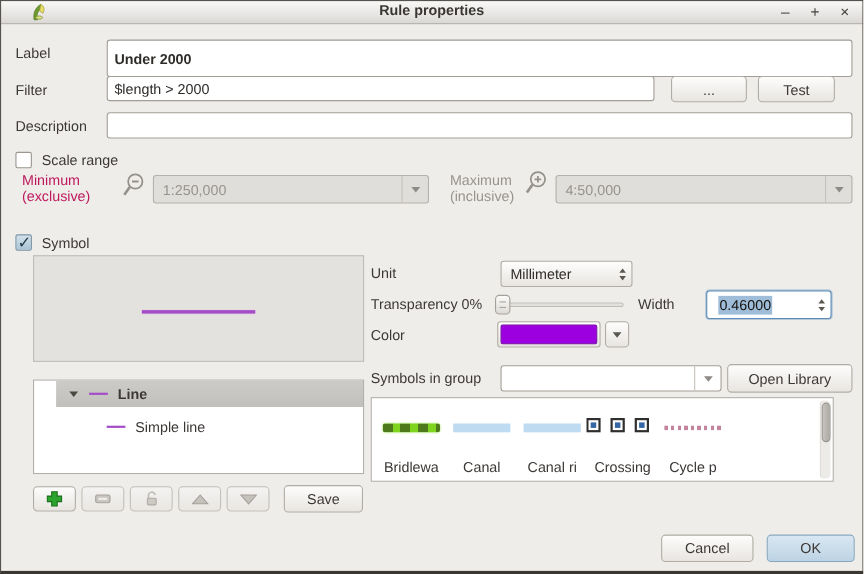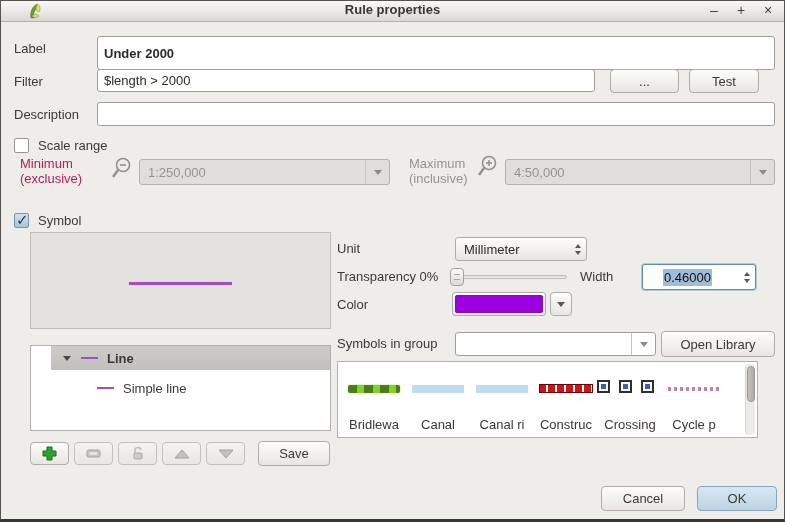--- a/index.html
+++ b/index.html
@@ -43,21 +43,21 @@
   .magnifier { position:absolute; width:22px; height:24px; }
 
   
   .preview { position:absolute; left:30px; top:232px; width:301px; height:97px; border:1px solid #c0bcb7; background:#e4e2df; }
   .preview-line { position:absolute; left:98px; top:49px; width:103px; height:3px; background:#a44cc8; box-shadow:0 0 1px #c98fe0; }
 
   .slider-track { position:absolute; left:451px; top:275px; width:116px; height:4px; border-radius:2px; background:linear-gradient(#d8d5d1,#f2f0ee); border:1px solid #c2beb9; }
   .slider-handle { position:absolute; left:450px; top:268px; width:14px; height:18px; border-radius:4px; background:linear-gradient(#fbfbfa,#dddad6); border:1px solid #a5a09a; }
   .slider-handle::after { content:""; position:absolute; left:3px; right:3px; top:5px; border-top:1px solid #aaa6a0; border-bottom:1px solid #aaa6a0; height:4px; }
 
-  .spinbox { position:absolute; left:642px; top:264px; width:114px; height:26px; background:#fff; border:1px solid #5f8cb4; border-radius:3px; box-shadow:0 0 0 1px rgba(110,155,195,.45); display:flex; align-items:center; padding-left:20px; }
+  .spinbox { position:absolute; left:642px; top:264px; width:114px; height:26px; background:#fff; border:1px solid #5f8cb4; border-radius:3px; box-shadow:0 0 0 1px rgba(110,155,195,.45); display:flex; align-items:center; padding-left:10px; }
   .spinbox .sel { background:#9fbdd8; color:#14100c; padding:1px 1px; }
 
   .color-swatch { position:absolute; left:452px; top:292px; width:94px; height:24px; border:1px solid #b1aca5; border-radius:3px; padding:2px; background:linear-gradient(#fdfdfc,#e8e5e1); }
   .color-swatch .fill { width:100%; height:100%; border-radius:2px; border:1px solid #7a14a8; }
   .color-arrow-btn { left:550px; top:292px; width:22px; height:24px; }
 
   
   .thumb-list { position:absolute; left:337px; top:361px; width:421px; height:77px; background:#fff; border:1px solid #b3afaa; display:flex; padding:6px 2px 2px 4px; overflow:hidden; }
   .thumb-item { width:64px; display:flex; flex-direction:column; align-items:center; justify-content:space-between; padding-bottom:3px; }
   .thumb-glyph { width:52px; height:16px; margin-top:13px; position:relative; }
@@ -155,21 +155,21 @@
   </div>
 
   <div class="checkbox checked" style="left:14px; top:213px;"></div>
   <div class="lbl" style="left:38px; top:213px;">Symbol</div>
 
   <div class="preview">
     <div class="preview-line"></div>
   </div>
 
   <div class="lbl" style="left:337px; top:241px;">Unit</div>
-  <div class="combo-btn" style="left:455px; top:237px; width:132px; height:24px;">
+  <div class="combo-btn" style="left:455px; top:237px; width:120px; height:24px;">
     <span>Millimeter</span>
     <span class="spin-arrows">
         <span class="tri-up"></span>
         <span class="tri-dn"></span>
       </span>
   </div>
 
   <div class="lbl" style="left:337px; top:269px;">Transparency 0%</div>
   <div class="slider-track"></div>
   <div class="slider-handle"></div>
@@ -206,24 +206,20 @@
     </div>
     <div class="thumb-item">
       <div class="thumb-glyph g-blue"></div>
       <div class="thumb-name">Canal</div>
     </div>
     <div class="thumb-item">
       <div class="thumb-glyph g-blue"></div>
       <div class="thumb-name">Canal ri</div>
     </div>
     <div class="thumb-item">
-      <div class="thumb-glyph g-redsq"></div>
-      <div class="thumb-name">Construc</div>
-    </div>
-    <div class="thumb-item">
       <div class="thumb-glyph g-cross">
           <span class="sq"></span>
           <span class="sq"></span>
           <span class="sq"></span>
         </div>
       <div class="thumb-name">Crossing</div>
     </div>
     <div class="thumb-item">
       <div class="thumb-glyph g-pink"></div>
       <div class="thumb-name">Cycle p</div>

